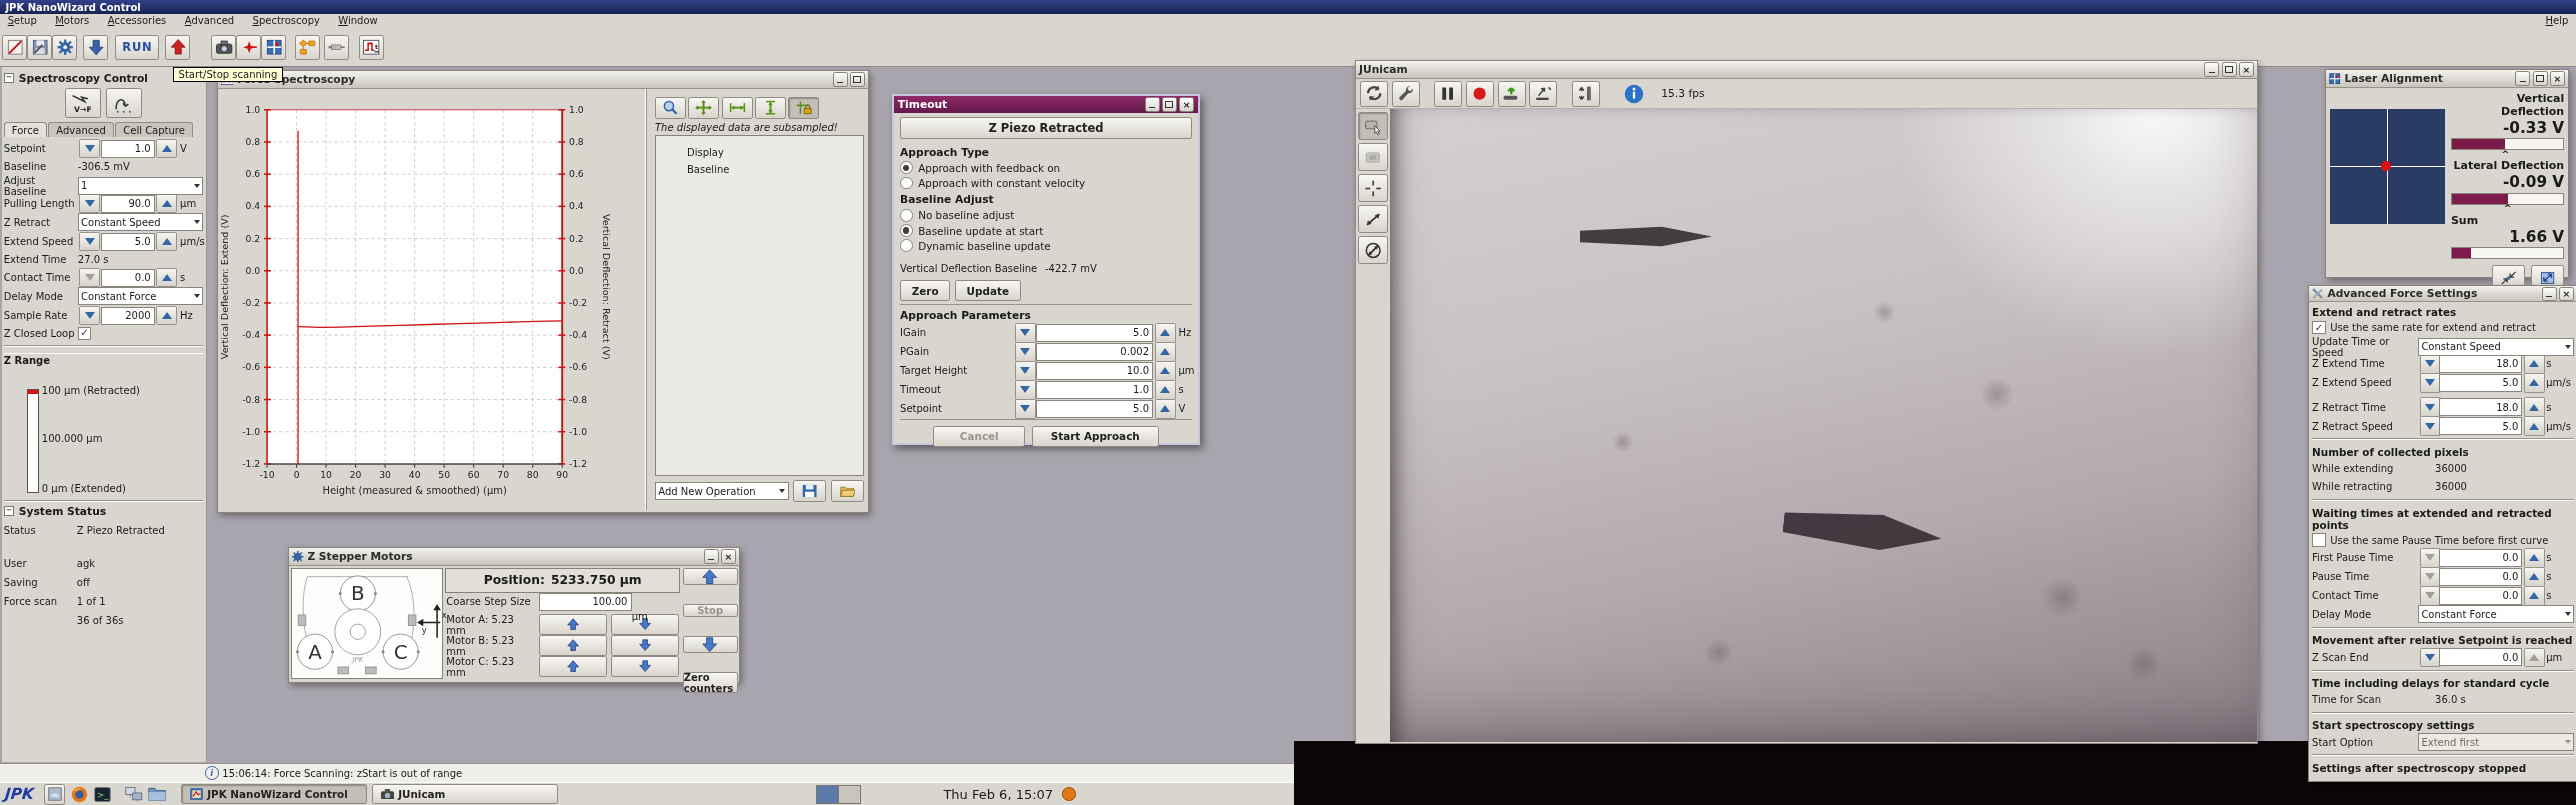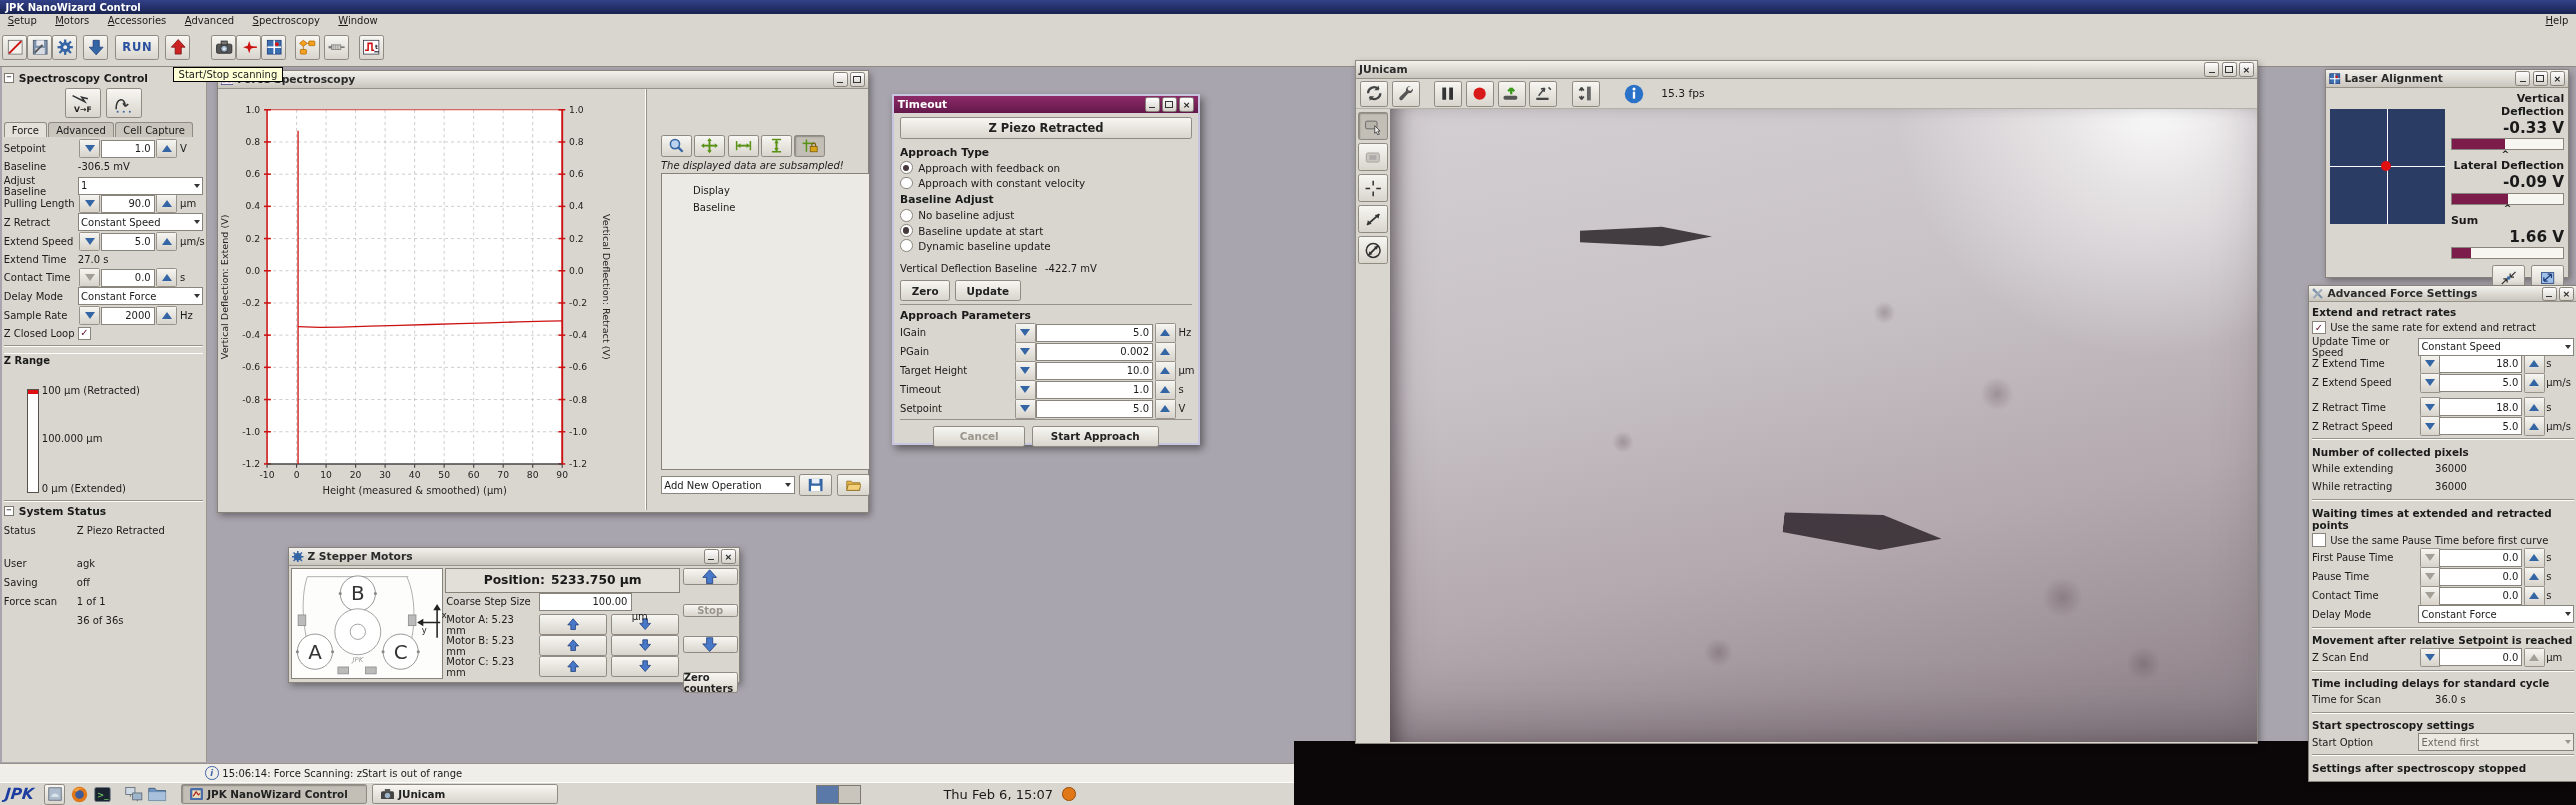--- a/index.html
+++ b/index.html
@@ -71,21 +71,21 @@
   #zr-track{position:absolute;left:23px;top:3.1px;width:10px;height:102px;background:#fff;border:0.8px solid #55504a;}
   #zr-cap{position:absolute;left:0;top:0;width:100%;height:4.6px;background:#dd1111;}
   .zr-lbl{position:absolute;left:38px;font-size:10px;}
   
   .ss-row{display:grid;grid-template-columns:73px 1fr;height:19px;align-items:center;}
   
   #force-win{left:217px;top:70px;width:650px;height:441px;}
   #force-body{display:flex;height:421px;}
   #chart-area{width:427px;height:421px;background:#d9d6cf;}
   #force-split{width:4.6px;background:linear-gradient(90deg,#efeee9,#c2beb6);border-left:0.8px solid #fff;border-right:0.8px solid #97938b;}
-  #force-side{flex:1;display:flex;flex-direction:column;padding:14px;box-sizing:border-box;margin-top:32px;}
+  #force-side{flex:1;display:flex;flex-direction:column;padding:8px;box-sizing:border-box;}
   #fs-tools{display:flex;gap:2.3px;margin-bottom:2.3px;}
   .fs-tbtn{width:29px;height:20px;}
   #fs-warning{font-style:italic;font-size:10px;margin:0.8px 0 2.3px;}
   #fs-list{flex:1;background:#eceae4;border:0.8px solid #87837b;padding-top:7.7px;}
   .fs-item{padding:3.1px 3.1px 3.1px 31px;font-size:10px;}
   #fs-bottom{display:flex;gap:4.6px;margin-top:3.8px;align-items:center;}
   
   #approach-win{left:892px;top:94px;width:308px;height:351px;border:2.3px solid #c7c5df;background:#d9d6cf;box-sizing:border-box;}
   #approach-tbar{height:17px;background:linear-gradient(#8e2a68,#63184a);color:#fff;display:flex;align-items:center;
                  padding:0 3.8px;font-weight:bold;font-size:10.7px;}

